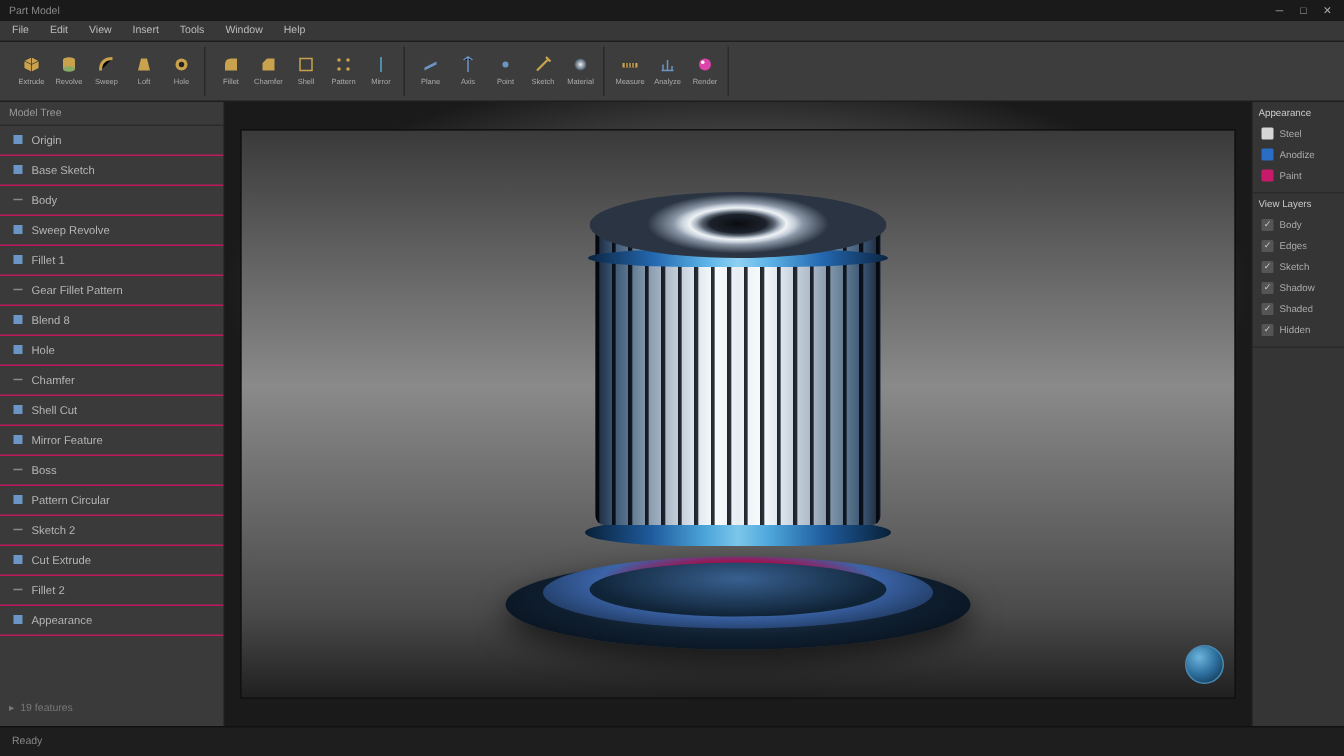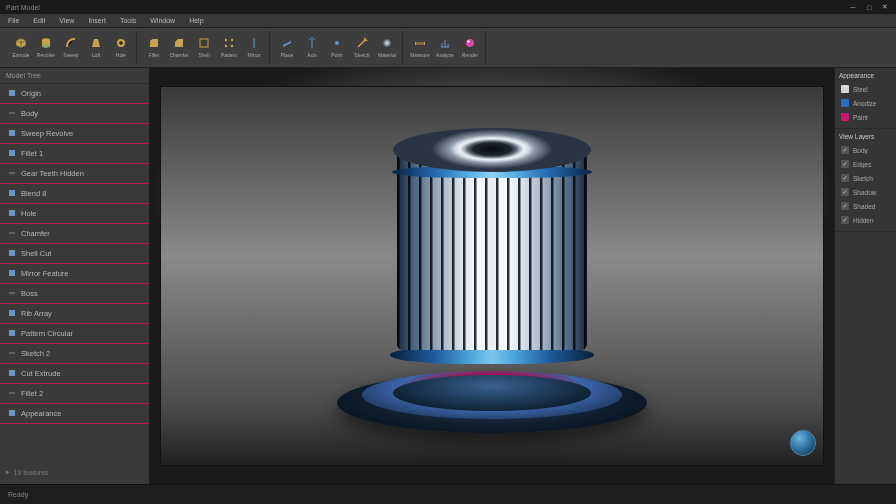--- a/index.html
+++ b/index.html
@@ -255,41 +255,47 @@
     <div class="sbheader">Model Tree</div>
     <div id="tree">
         <div class="sbitem">
           <span class="sbico"><svg width="8" height="8">
               <rect x="1" y="1" width="6" height="6" fill="#6a95c4" rx="1/"></rect>
             </svg></span>
           <span>Origin</span>
         </div>
         <div class="sbitem">
           <span class="sbico"><svg width="8" height="8">
+              <rect x="1" y="1" width="6" height="6" fill="#6a95c4" rx="1/"></rect>
+            </svg></span>
+          <span>Base Sketch</span>
+        </div>
+        <div class="sbitem">
+          <span class="sbico"><svg width="8" height="8">
               <path d="M1 4h6" stroke="#888" stroke-width="2/"></path>
             </svg></span>
           <span>Body</span>
         </div>
         <div class="sbitem">
           <span class="sbico"><svg width="8" height="8">
               <rect x="1" y="1" width="6" height="6" fill="#6a95c4" rx="1/"></rect>
             </svg></span>
           <span>Sweep Revolve</span>
         </div>
         <div class="sbitem">
           <span class="sbico"><svg width="8" height="8">
               <rect x="1" y="1" width="6" height="6" fill="#6a95c4" rx="1/"></rect>
             </svg></span>
           <span>Fillet 1</span>
         </div>
         <div class="sbitem">
           <span class="sbico"><svg width="8" height="8">
               <path d="M1 4h6" stroke="#888" stroke-width="2/"></path>
             </svg></span>
-          <span>Gear Teeth Hidden</span>
+          <span>Gear Fillet Pattern</span>
         </div>
         <div class="sbitem">
           <span class="sbico"><svg width="8" height="8">
               <rect x="1" y="1" width="6" height="6" fill="#6a95c4" rx="1/"></rect>
             </svg></span>
           <span>Blend 8</span>
         </div>
         <div class="sbitem">
           <span class="sbico"><svg width="8" height="8">
               <rect x="1" y="1" width="6" height="6" fill="#6a95c4" rx="1/"></rect>
@@ -312,26 +318,20 @@
           <span class="sbico"><svg width="8" height="8">
               <rect x="1" y="1" width="6" height="6" fill="#6a95c4" rx="1/"></rect>
             </svg></span>
           <span>Mirror Feature</span>
         </div>
         <div class="sbitem">
           <span class="sbico"><svg width="8" height="8">
               <path d="M1 4h6" stroke="#888" stroke-width="2/"></path>
             </svg></span>
           <span>Boss</span>
-        </div>
-        <div class="sbitem">
-          <span class="sbico"><svg width="8" height="8">
-              <rect x="1" y="1" width="6" height="6" fill="#6a95c4" rx="1/"></rect>
-            </svg></span>
-          <span>Rib Array</span>
         </div>
         <div class="sbitem">
           <span class="sbico"><svg width="8" height="8">
               <rect x="1" y="1" width="6" height="6" fill="#6a95c4" rx="1/"></rect>
             </svg></span>
           <span>Pattern Circular</span>
         </div>
         <div class="sbitem">
           <span class="sbico"><svg width="8" height="8">
               <path d="M1 4h6" stroke="#888" stroke-width="2/"></path>

